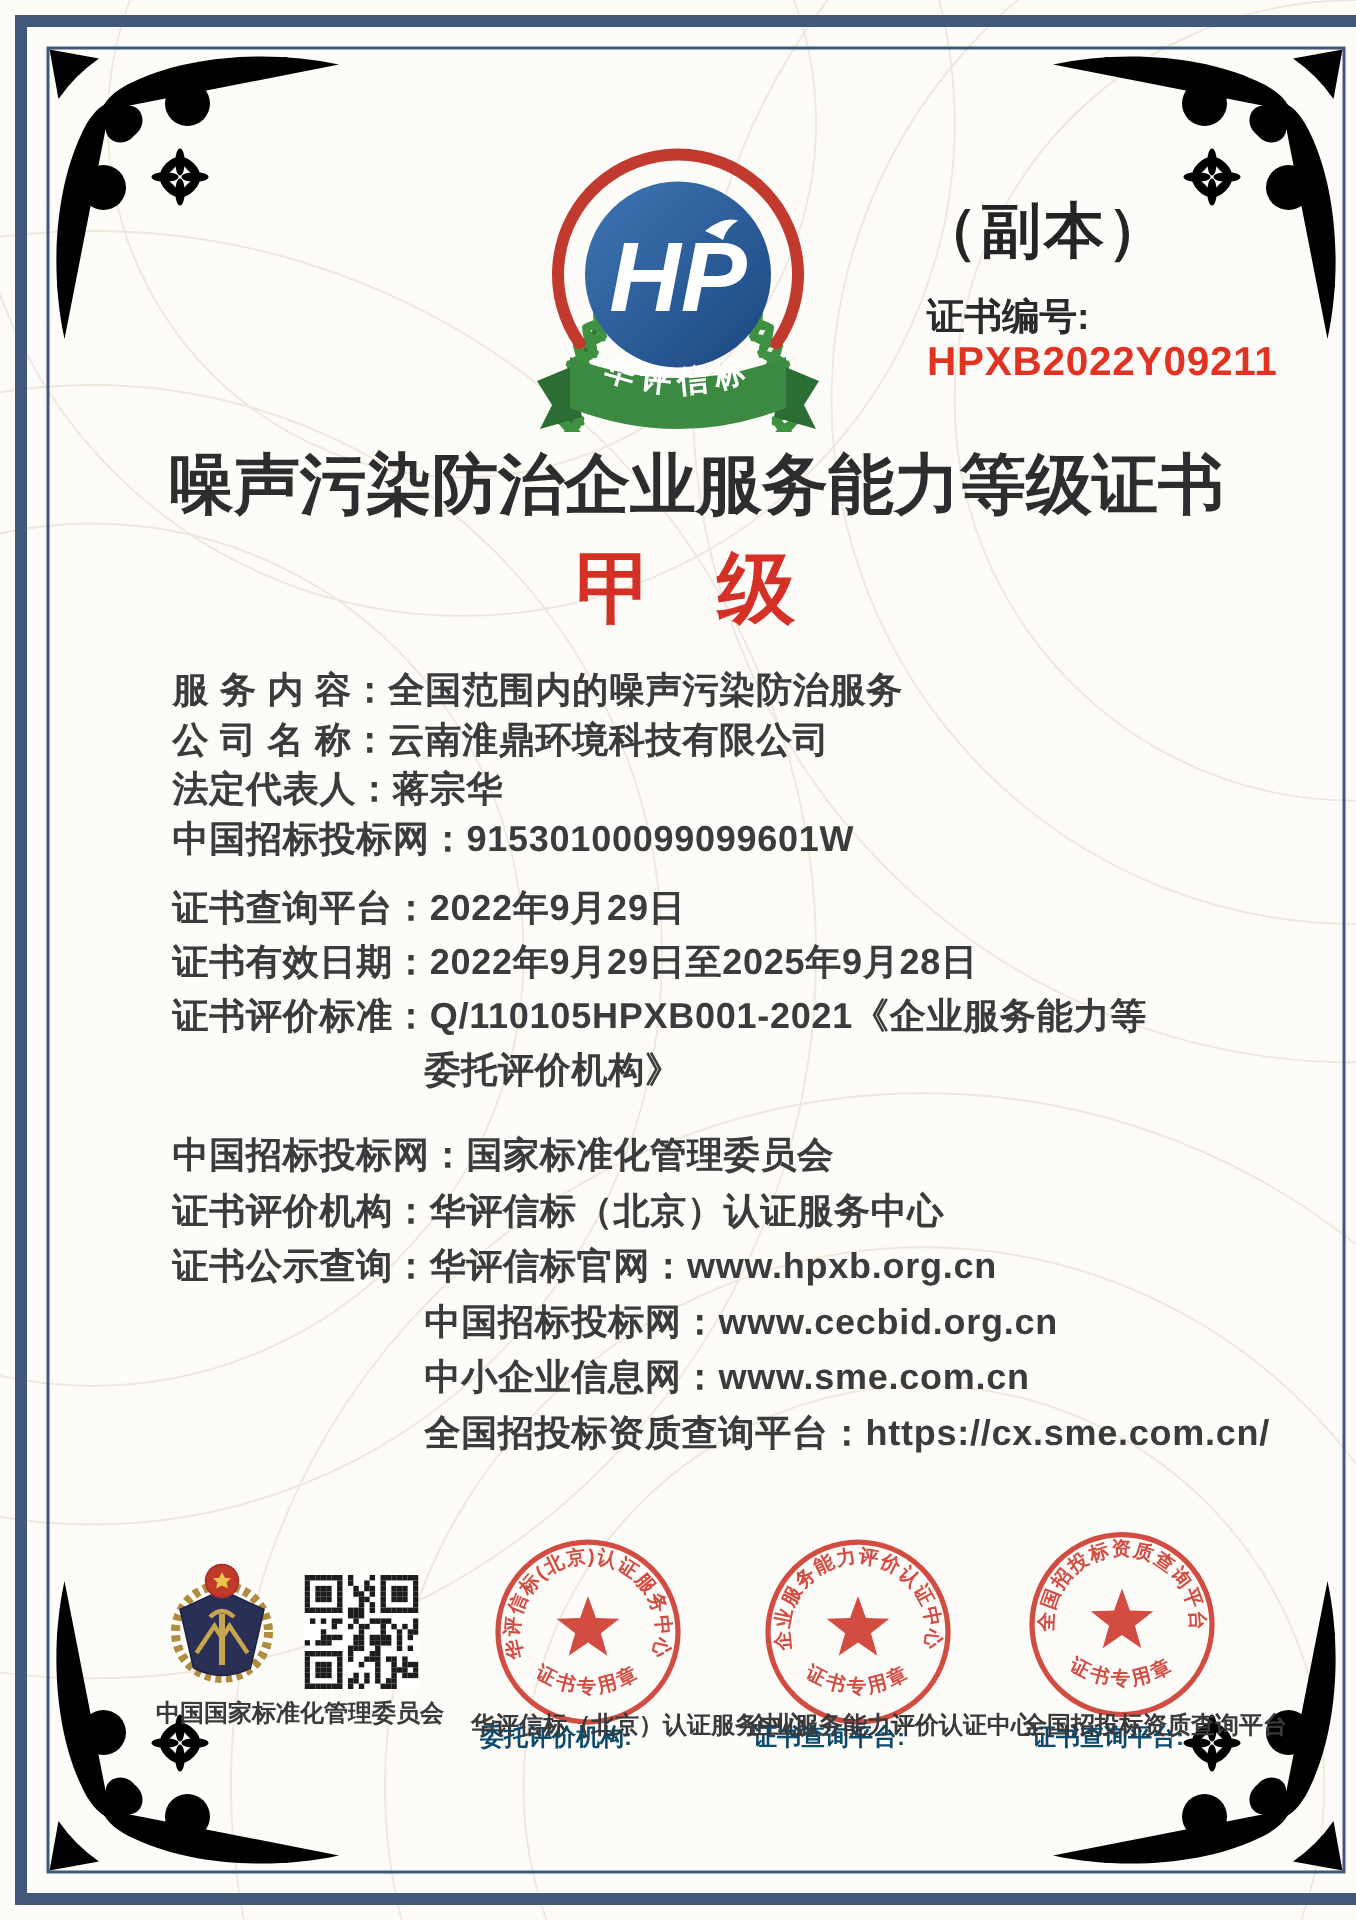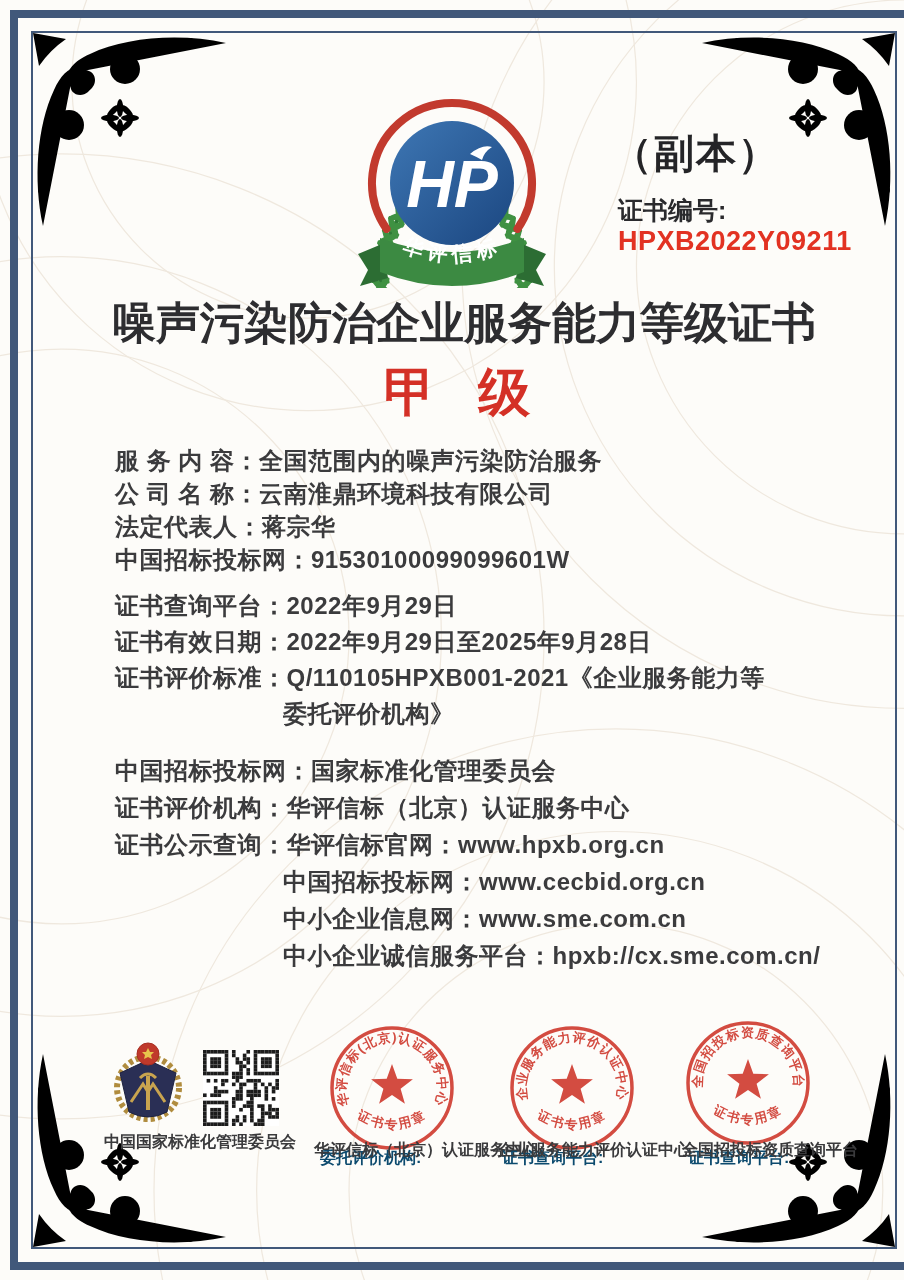--- a/index.html
+++ b/index.html
@@ -219,21 +219,21 @@
       <div class="row"><span>证书评价标准：</span><span>Q/110105HPXB001-2021《企业服务能力等</span></div>
       <div class="row indent"><span>委托评价机构》</span></div>
     </div>
 
     <div class="abs block agencies">
       <div class="row"><span>中国招标投标网：</span><span>国家标准化管理委员会</span></div>
       <div class="row"><span>证书评价机构：</span><span>华评信标（北京）认证服务中心</span></div>
       <div class="row"><span>证书公示查询：</span><span>华评信标官网：www.hpxb.org.cn</span></div>
       <div class="row indent"><span>中国招标投标网：www.cecbid.org.cn</span></div>
       <div class="row indent"><span>中小企业信息网：www.sme.com.cn</span></div>
-      <div class="row indent"><span>中小企业诚信服务平台：hpxb://cx.sme.com.cn/</span></div>
+      <div class="row indent"><span>全国招投标资质查询平台：https://cx.sme.com.cn/</span></div>
     </div>
 
     <svg class="abs emblem" viewBox="0 0 70 92">
       <circle cx="35" cy="48" r="31" fill="none" stroke="#b08c3e" stroke-width="6" stroke-dasharray="4 3"></circle>
       <path d="M35,20 L63,33 L54,72 Q35,82 16,72 L7,33 Z" fill="#2a2f55" stroke="#1e2240" stroke-width="1"></path>
       <circle cx="35" cy="14" r="11" fill="#c0392b" stroke="#a82e22" stroke-width="1"></circle>
       <path d="M35,8 l2,4 4,0 -3,3 1,4 -4,-2 -4,2 1,-4 -3,-3 4,0 z" fill="#e8c54c"></path>
       <path d="M18,62 L30,44 L35,52 L40,44 L52,62" fill="none" stroke="#c9a44f" stroke-width="3"></path>
       <path d="M35,36 L35,70" stroke="#c9a44f" stroke-width="4"></path>
       <path d="M27,38 Q35,30 43,38" fill="none" stroke="#c9a44f" stroke-width="3"></path>

